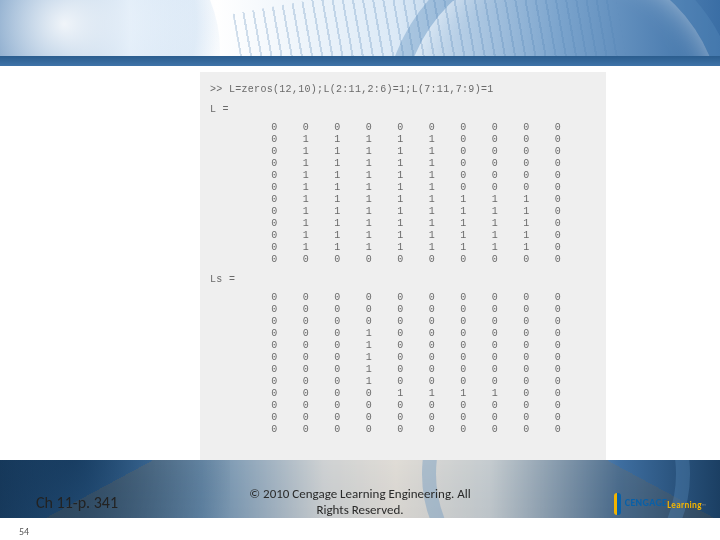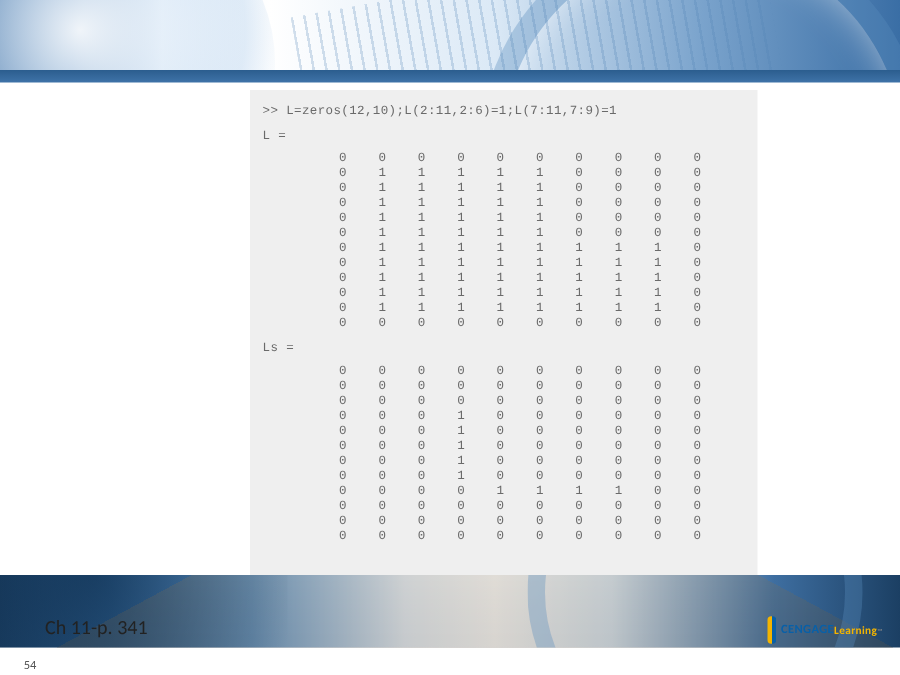--- a/index.html
+++ b/index.html
@@ -215,20 +215,24 @@
     0    0    0    0    0    0    0    0    0    0</div>
   </div>
 
   <div class="bottom-band">
     <div class="road"></div>
     <div class="arc2"></div>
   </div>
 
   <div class="page-ref">Ch 11-p. 341</div>
 
+  <div class="copyright">
+    <span>© 2010 Cengage Learning Engineering. All</span><br>
+    <span>Rights Reserved.</span>
+  </div>
 
   <div class="logo-wrap">
     <div class="logo-mark"></div>
     <div class="logo-text">
       <span class="l1">CENGAGE</span>
       <span>
         <span class="l2">Learning</span><span class="tm">™</span>
       </span>
     </div>
   </div>

